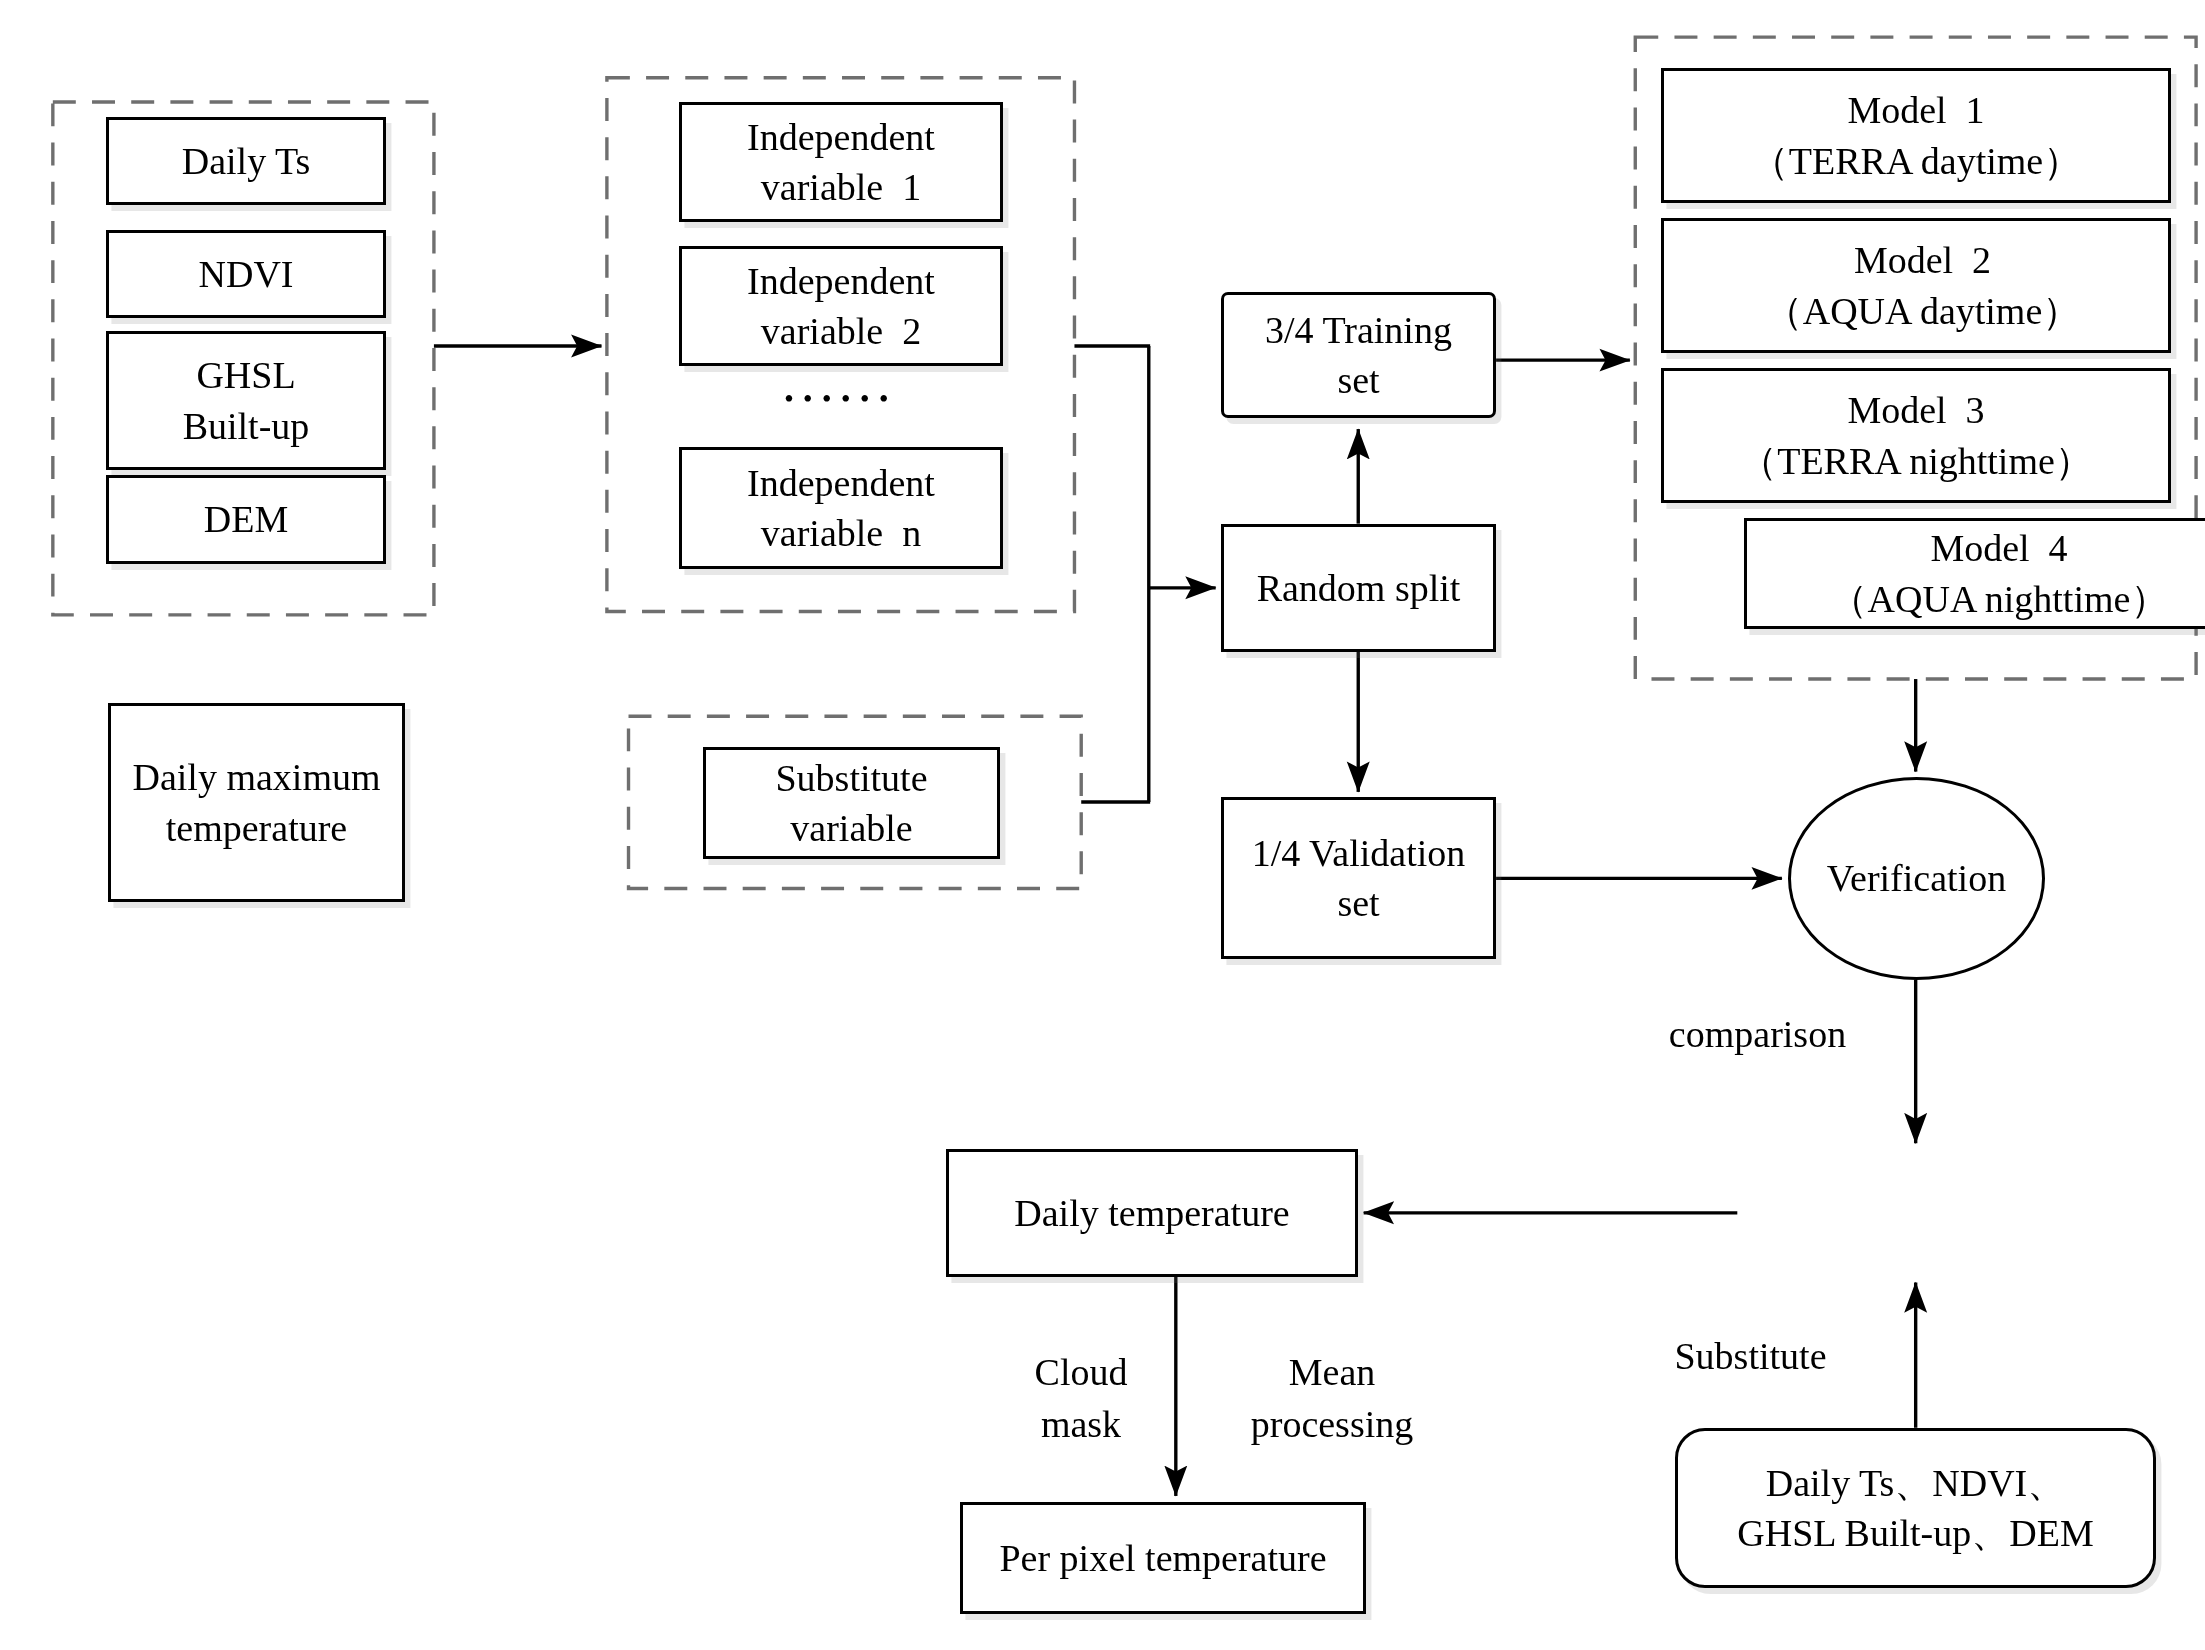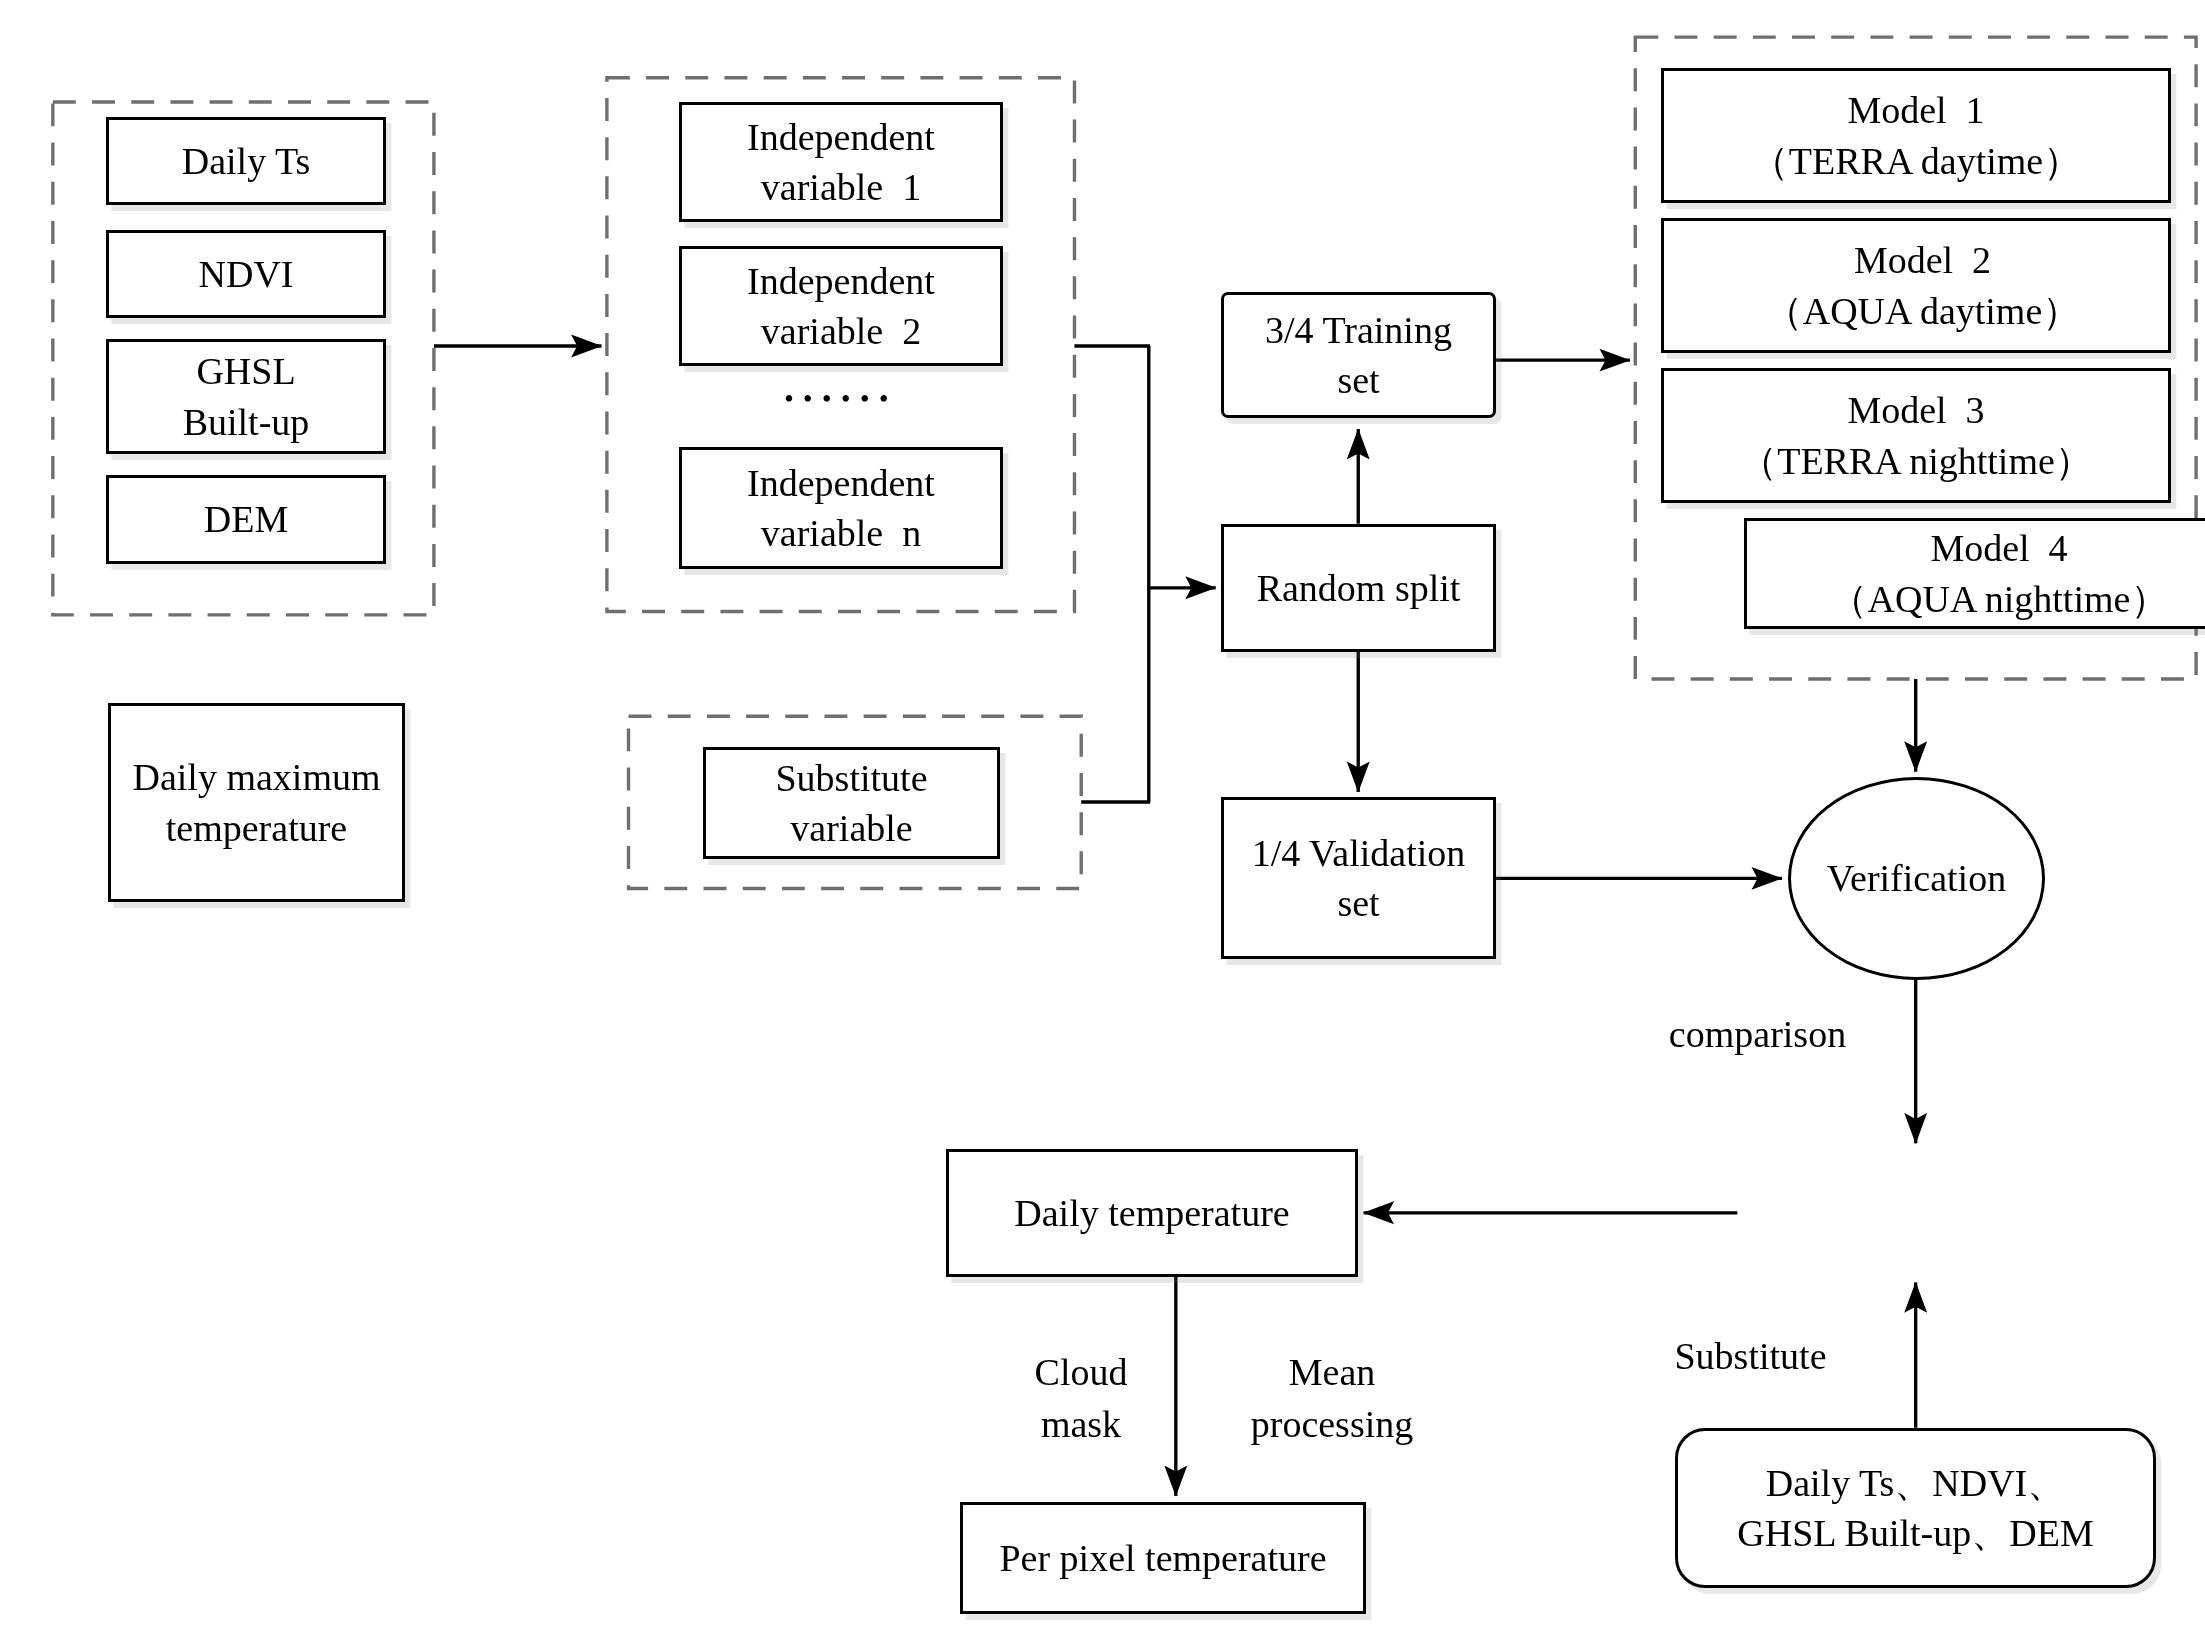--- a/index.html
+++ b/index.html
@@ -74,21 +74,21 @@
     <line x1="2835" y1="1005" x2="2835" y2="1142" stroke="#000" stroke-width="5" marker-end="url(#arrow)"></line>
     <line x1="2214" y1="1300" x2="2637" y2="1300" stroke="#000" stroke-width="5" marker-end="url(#arrow)"></line>
     <line x1="2835" y1="1450" x2="2835" y2="1692" stroke="#000" stroke-width="5" marker-end="url(#arrow)"></line>
     <line x1="2571" y1="1795" x2="2018" y2="1795" stroke="#000" stroke-width="5" marker-end="url(#arrow)"></line>
     <line x1="2835" y1="2113" x2="2835" y2="1898" stroke="#000" stroke-width="5" marker-end="url(#arrow)"></line>
     <line x1="1740" y1="1890" x2="1740" y2="2214" stroke="#000" stroke-width="5" marker-end="url(#arrow)"></line>
   </svg>
 
   <div class="box" style="left:106px; top:117px; width:280px; height:88px;">Daily Ts</div>
   <div class="box" style="left:106px; top:230px; width:280px; height:88px;">NDVI</div>
-  <div class="box" style="left:106px; top:339px; width:280px; height:115px;text-align:center;">GHSL
+  <div class="box" style="left:106px; top:331px; width:280px; height:139px;text-align:center;">GHSL
 Built-up</div>
   <div class="box" style="left:106px; top:475px; width:280px; height:89px;">DEM</div>
 
   <div class="box" style="left:679px; top:102px; width:324px; height:120px;">Independent
 variable  1</div>
   <div class="box" style="left:679px; top:246px; width:324px; height:120px;">Independent
 variable  2</div>
   <div class="dots" style="left:679px; top:384px; width:324px;">••••••</div>
   <div class="box" style="left:679px; top:447px; width:324px; height:122px;">Independent
 variable  n</div>

